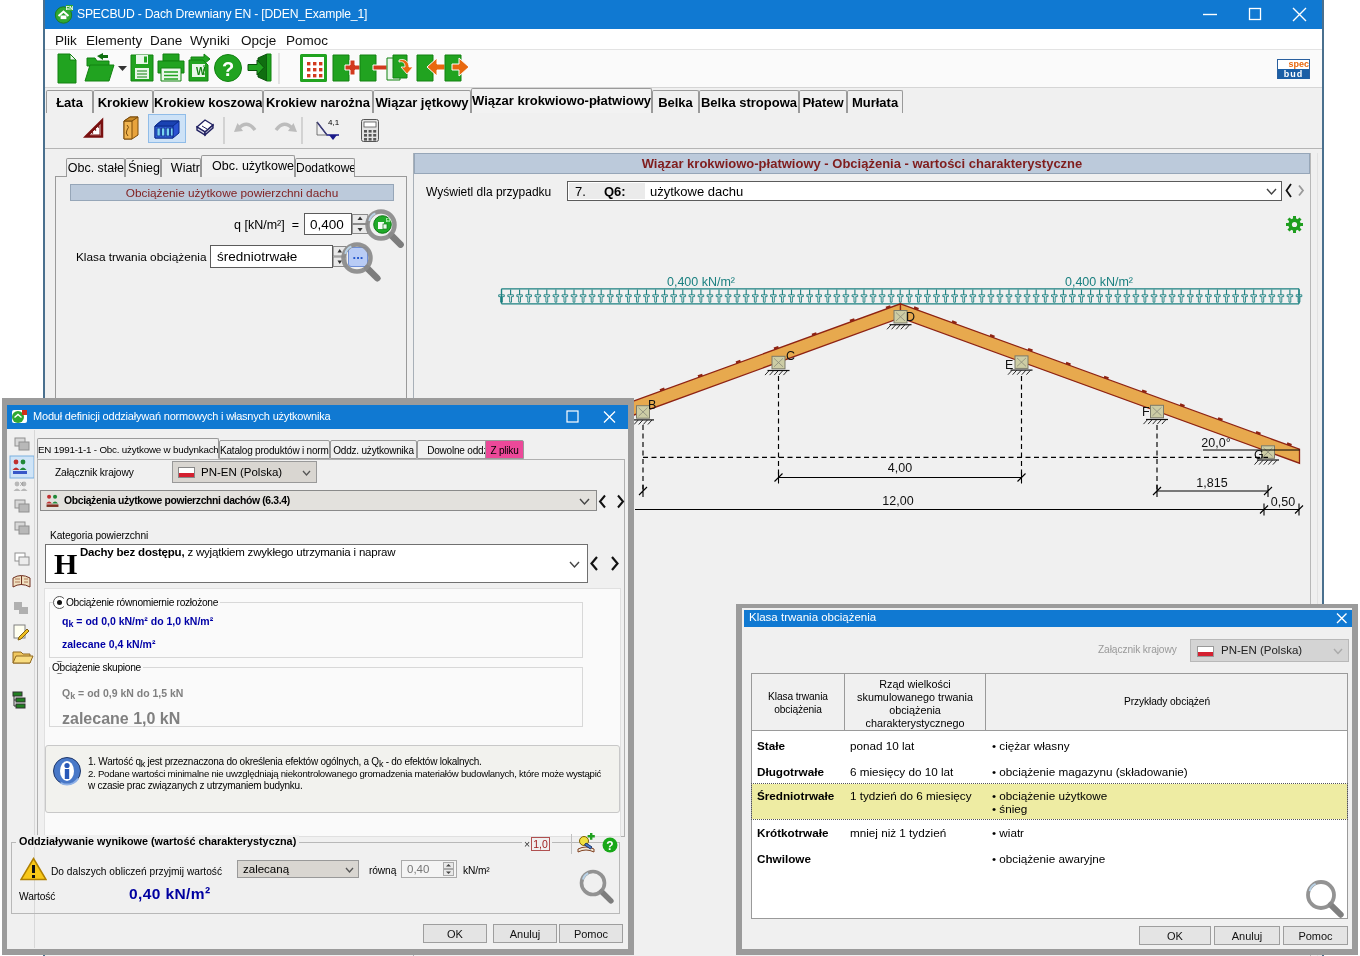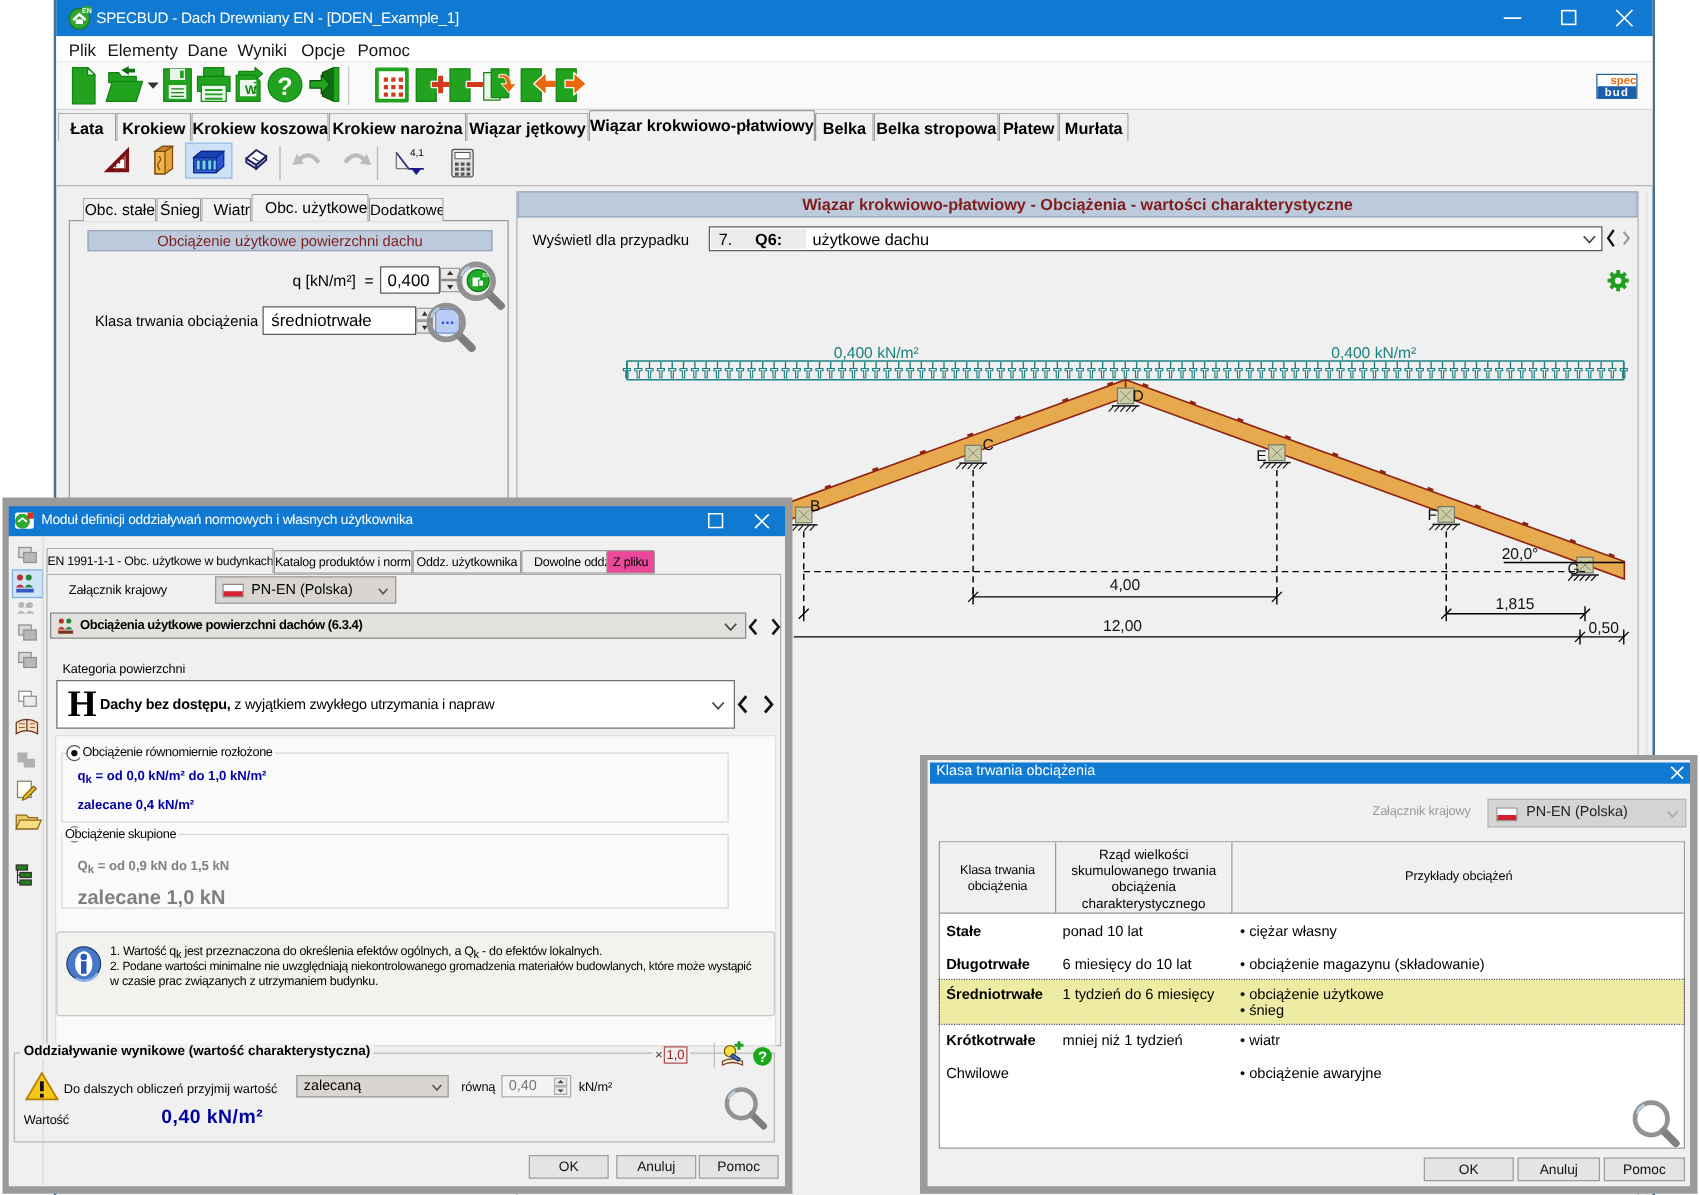--- a/index.html
+++ b/index.html
@@ -426,21 +426,21 @@
       <path d="M1 1 l4.5 5 4.5 -5" stroke="#444" stroke-width="1.4" fill="none"></path>
     </svg>
   </div>
 <svg class="a" style="left:598px;top:494px" width="28" height="15" viewBox="0 0 28 15">
 <path d="M7 1.5 L2 7.5 L7 13.5" stroke="#111" stroke-width="2" fill="none"></path>
 <path d="M20 1.5 L25 7.5 L20 13.5" stroke="#111" stroke-width="2" fill="none"></path>
   </svg>
 <div class="a fs11" style="left:50px;top:530px">Kategoria powierzchni</div>
 <div class="a" style="left:45px;top:544px;width:543px;height:39px;background:#fff;border:1px solid #707070">
 <div style="position:absolute;left:8px;top:2px;font-size:30px;font-weight:bold;font-family:'Liberation Serif',serif">H</div>
-<div style="position:absolute;left:34px;top:13px;font-size:11.5px;letter-spacing:-0.2px"><b>Dachy bez dostępu,</b> z wyjątkiem zwykłego utrzymania i napraw</div>
+<div style="position:absolute;left:34px;top:1px;font-size:11.5px;letter-spacing:-0.2px"><b>Dachy bez dostępu,</b> z wyjątkiem zwykłego utrzymania i napraw</div>
 <svg style="position:absolute;right:7px;top:16px" width="11" height="8">
       <path d="M1 1 l4.5 5 4.5 -5" stroke="#444" stroke-width="1.4" fill="none"></path>
     </svg>
   </div>
 <svg class="a" style="left:589px;top:555px" width="32" height="17" viewBox="0 0 32 17">
 <path d="M8 2 L2.5 8.5 L8 15" stroke="#111" stroke-width="2.2" fill="none"></path>
 <path d="M23 2 L28.5 8.5 L23 15" stroke="#111" stroke-width="2.2" fill="none"></path>
   </svg>
 <div class="a" style="left:44px;top:588px;width:577px;height:249px;background:#fafafa;border:1px solid #e0e0e0"></div>
 <div class="a" style="left:49px;top:602px;width:534px;height:56px;border:1px solid #d8d8d8"></div>
@@ -539,21 +539,21 @@
 <div class="a" style="left:992px;top:739px;font-size:11.7px">• ciężar własny</div>
 <div class="a" style="left:757px;top:765px;font-size:11.7px;font-weight:bold">Długotrwałe</div>
 <div class="a" style="left:850px;top:765px;font-size:11.7px">6 miesięcy do 10 lat</div>
 <div class="a" style="left:992px;top:765px;font-size:11.7px">• obciążenie magazynu (składowanie)</div>
 <div class="a" style="left:757px;top:789px;font-size:11.7px;font-weight:bold">Średniotrwałe</div>
 <div class="a" style="left:850px;top:789px;font-size:11.7px">1 tydzień do 6 miesięcy</div>
 <div class="a" style="left:992px;top:789px;font-size:11.7px">• obciążenie użytkowe</div>
 <div class="a" style="left:757px;top:826px;font-size:11.7px;font-weight:bold">Krótkotrwałe</div>
 <div class="a" style="left:850px;top:826px;font-size:11.7px">mniej niż 1 tydzień</div>
 <div class="a" style="left:992px;top:826px;font-size:11.7px">• wiatr</div>
-<div class="a" style="left:757px;top:852px;font-size:11.7px;font-weight:normal">Chwilowe</div>
+<div class="a" style="left:757px;top:852px;font-size:11.7px;font-weight:bold">Chwilowe</div>
 <div class="a" style="left:992px;top:852px;font-size:11.7px">• obciążenie awaryjne</div>
 <div class="a" style="left:992px;top:802px;font-size:11.7px">• śnieg</div>
 <div class="dbtn" style="left:1139px;top:926px;width:72px;height:19px;line-height:18px">OK</div>
 <div class="dbtn" style="left:1214px;top:926px;width:66px;height:19px;line-height:18px">Anuluj</div>
 <div class="dbtn" style="left:1283px;top:926px;width:65px;height:19px;line-height:18px">Pomoc</div>
 <svg class="a" style="left:361px;top:205px;z-index:50" width="57" height="57" viewBox="361 205 57 57">
     <line x1="391.4" y1="235.4" x2="400.6" y2="244.6" stroke="#6e6e6e" stroke-width="6.5" stroke-linecap="round" opacity="0.88"></line>
     <circle cx="381" cy="225" r="13.5" fill="none" stroke="#8a8a8a" stroke-width="4.5" opacity="0.92"></circle>
     <path d="M 369.3 220.9 a 10.1 10.1 0 0 1 6.1 -7.4" stroke="#bcd8ee" stroke-width="2" fill="none" opacity="0.9"></path>
   </svg>

